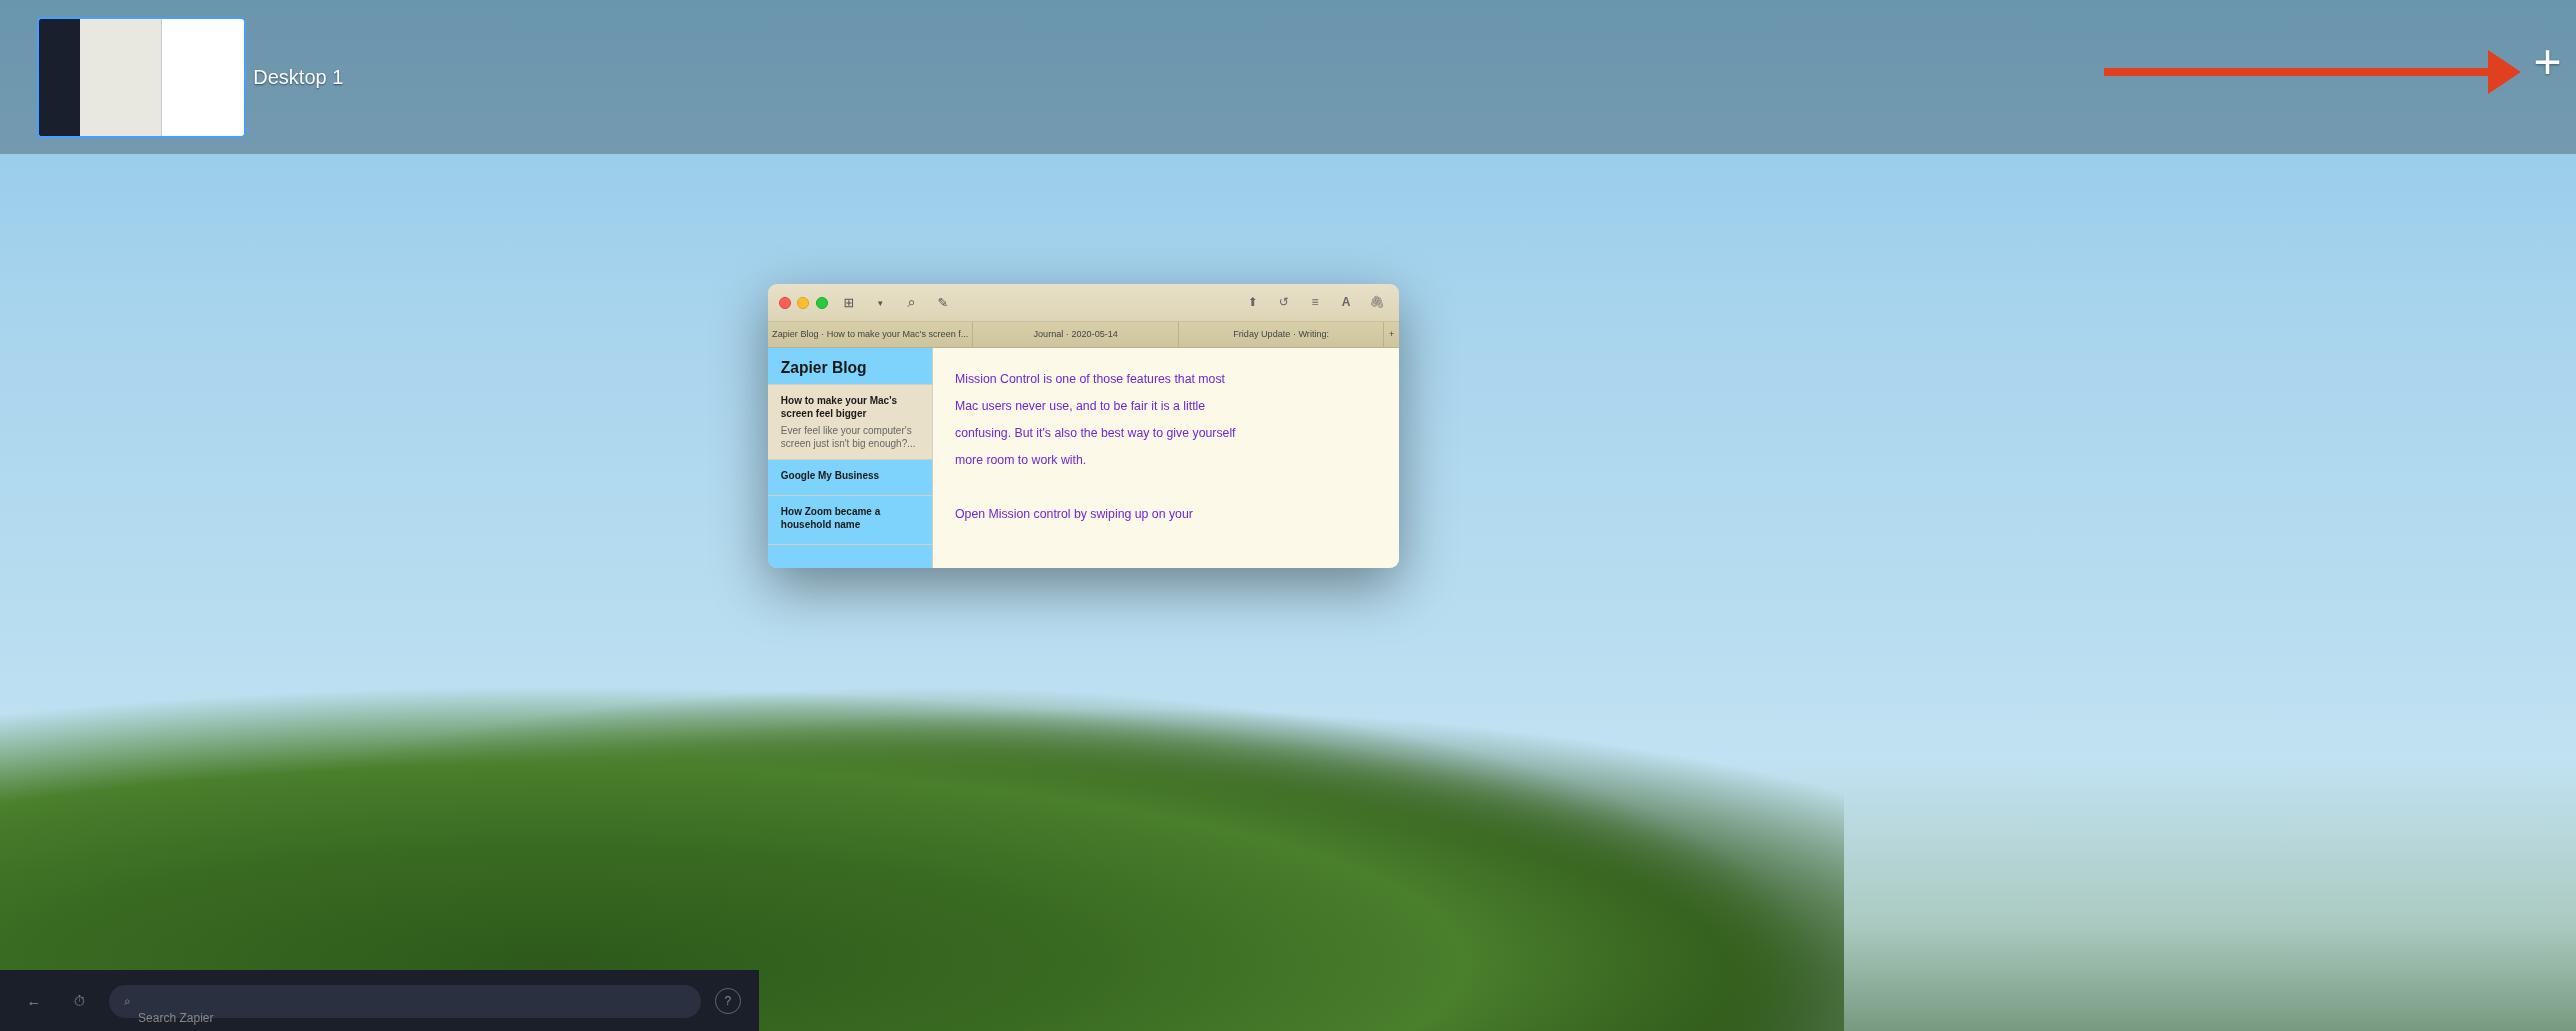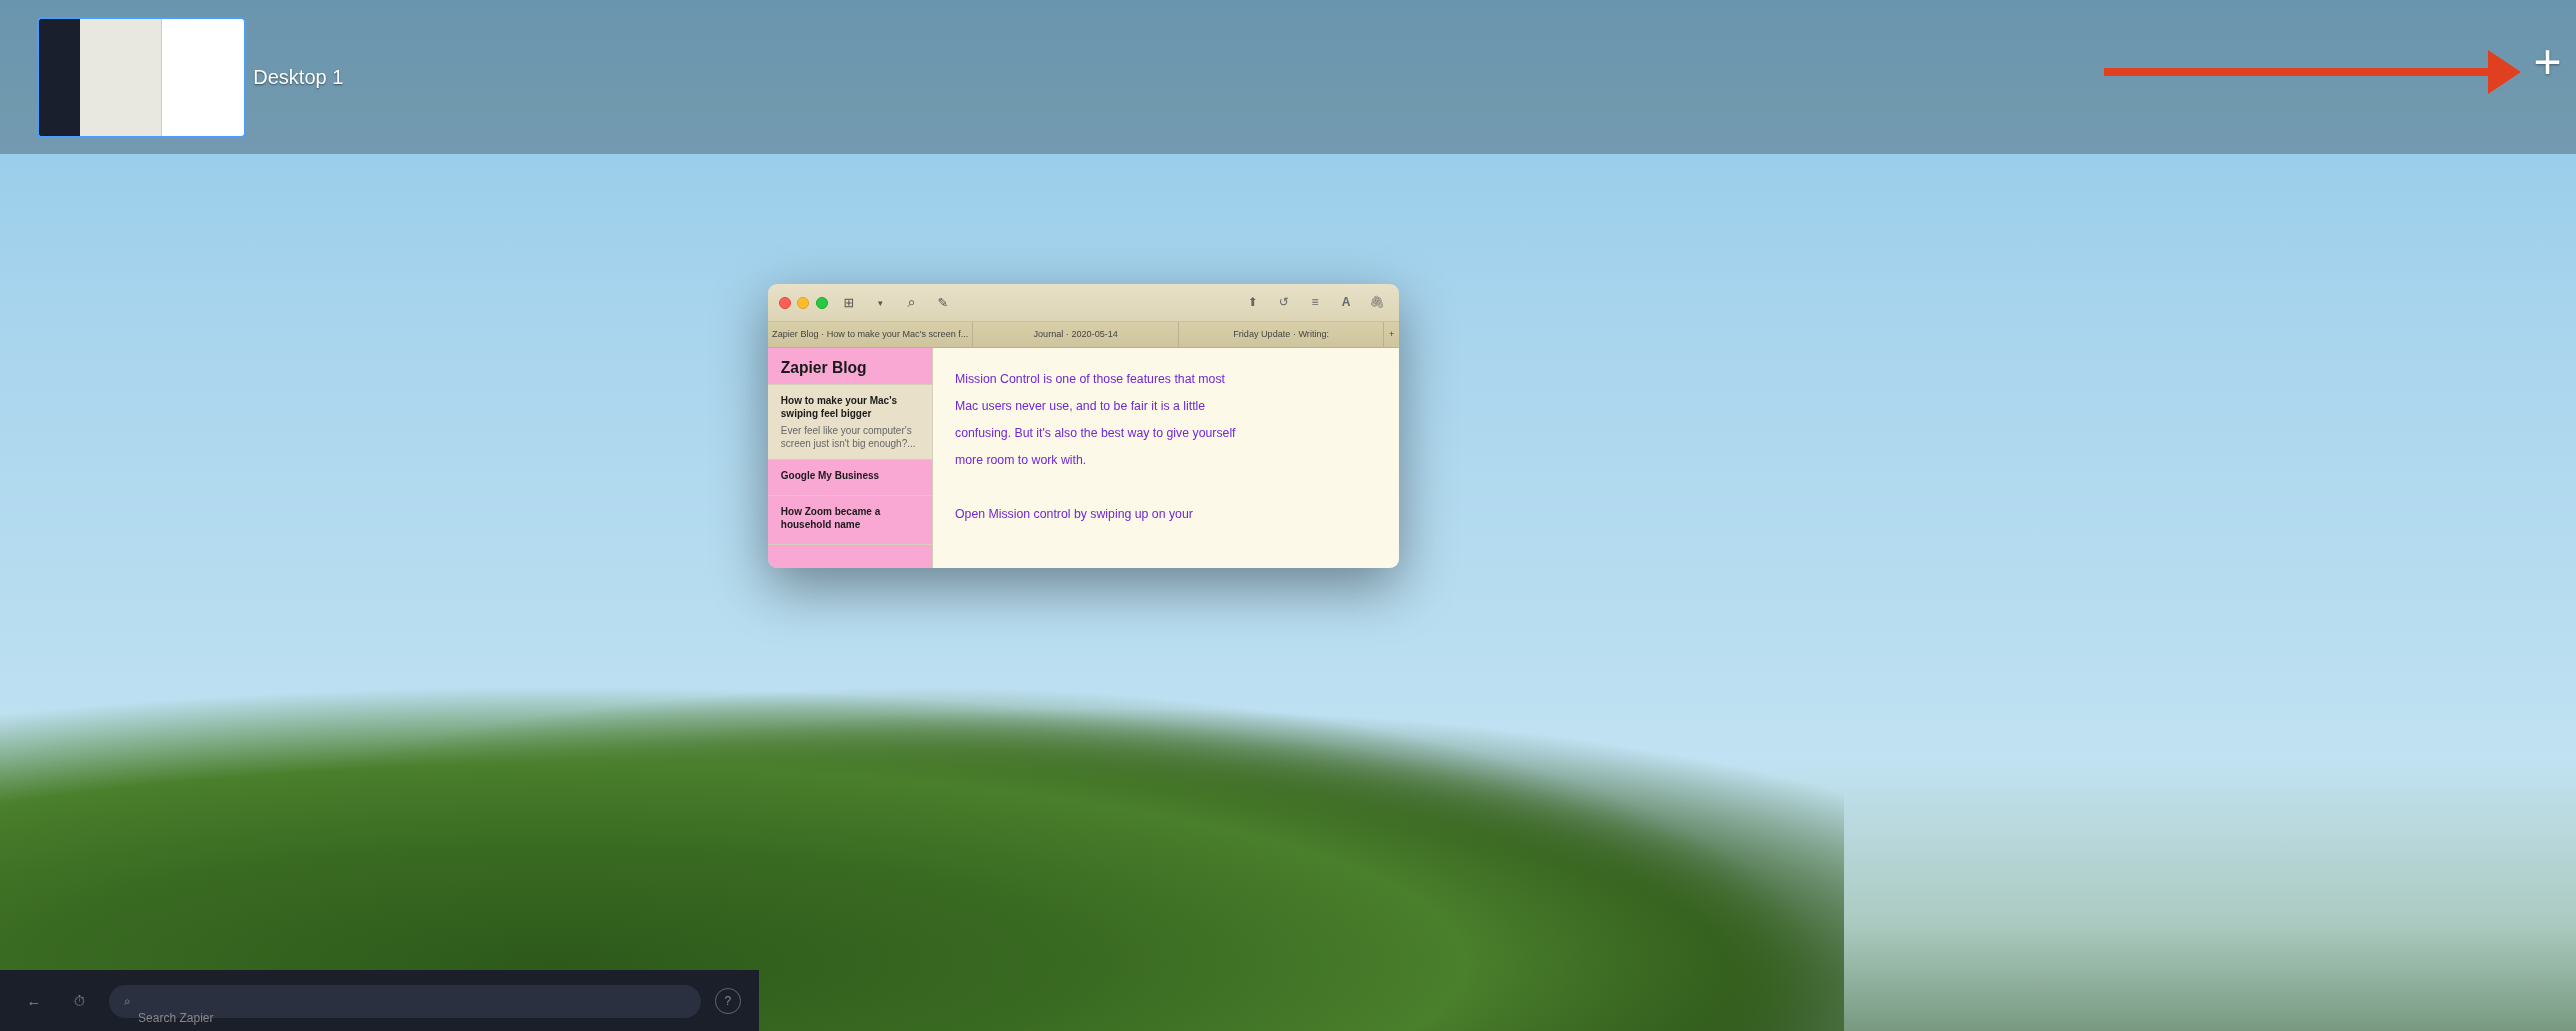--- a/index.html
+++ b/index.html
@@ -282,21 +282,21 @@
 
     
     .window-body {
       display: flex;
       height: calc(100% - 64px);
     }
 
     
     .zapier-panel {
       width: 165px;
-      background: #f9a8d4;
+      background: #7dd3fc;
       border-right: 0.9px solid #d5ceb8;
       overflow: hidden;
     }
 
     .zapier-header {
       padding: 11px 12.8px 7.3px;
       font-size: 15.6px;
       font-weight: 700;
       color: #1a1a1a;
       border-bottom: 0.9px solid #d5ceb8;
@@ -460,21 +460,21 @@
     <div class="tab">Journal · 2020-05-14</div>
     <div class="tab">Friday Update · Writing:</div>
     <div class="tab" style="flex:0;padding:0 7.3px;">+</div>
   </div>
 
   <div class="window-body">
 
     <div class="zapier-panel">
       <div class="zapier-header">Zapier Blog</div>
       <div class="blog-item active">
-        <div class="blog-item-title">How to make your Mac's swiping feel bigger</div>
+        <div class="blog-item-title">How to make your Mac's screen feel bigger</div>
         <div class="blog-item-excerpt">Ever feel like your computer's screen just isn't big enough?...</div>
       </div>
       <div class="blog-item">
         <div class="blog-item-title">Google My Business</div>
       </div>
       <div class="blog-item">
         <div class="blog-item-title">How Zoom became a household name</div>
       </div>
     </div>
 

